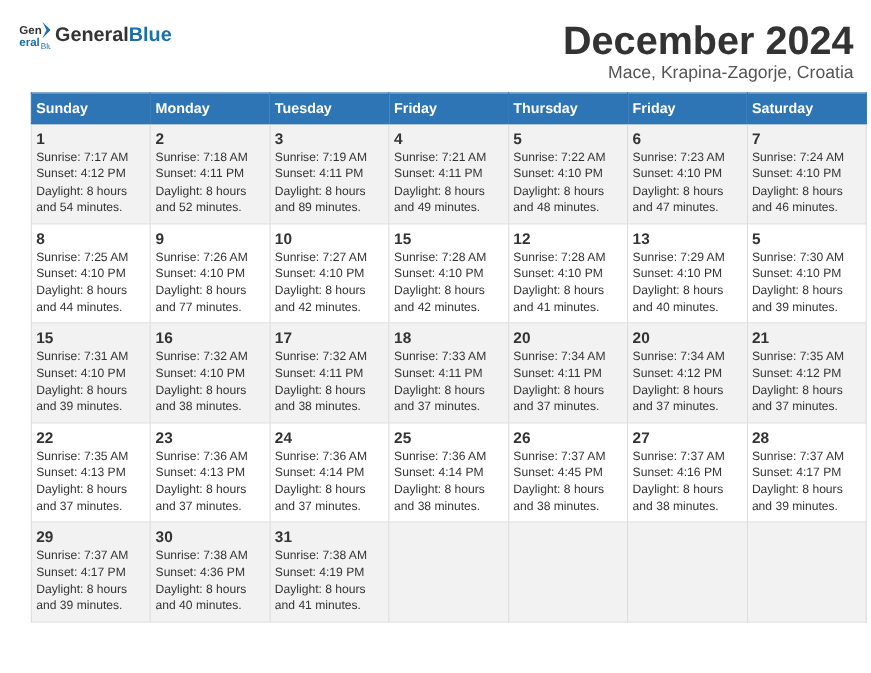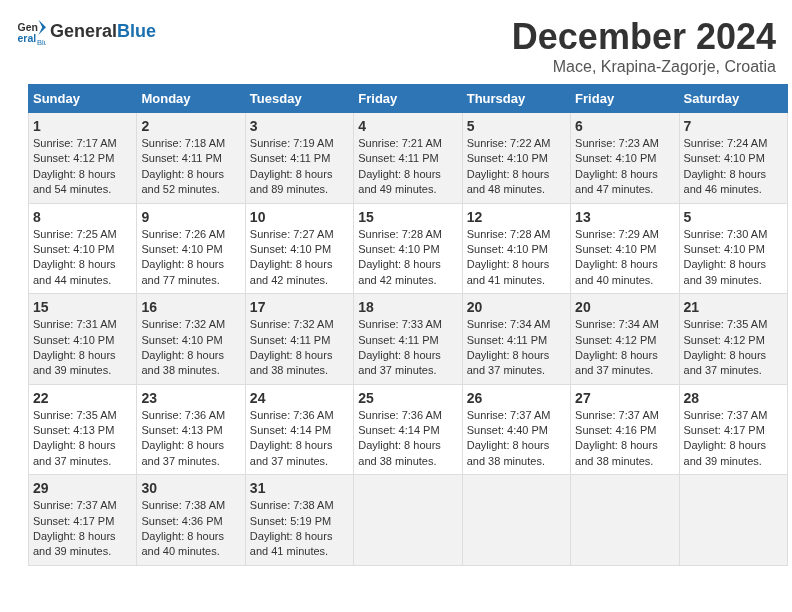--- a/index.html
+++ b/index.html
@@ -334,21 +334,21 @@
         <div class="day-info">
           <span>Sunrise: 7:36 AM</span><br>
           <span>Sunset: 4:14 PM</span><br>
           <span>Daylight: 8 hours and 38 minutes.</span>
         </div>
       </td>
         <td>
         <span class="day-number">26</span>
         <div class="day-info">
           <span>Sunrise: 7:37 AM</span><br>
-          <span>Sunset: 4:40 PM</span><br>
+          <span>Sunset: 4:45 PM</span><br>
           <span>Daylight: 8 hours and 38 minutes.</span>
         </div>
       </td>
         <td>
         <span class="day-number">27</span>
         <div class="day-info">
           <span>Sunrise: 7:37 AM</span><br>
           <span>Sunset: 4:16 PM</span><br>
           <span>Daylight: 8 hours and 38 minutes.</span>
         </div>
@@ -376,21 +376,21 @@
         <div class="day-info">
           <span>Sunrise: 7:38 AM</span><br>
           <span>Sunset: 4:36 PM</span><br>
           <span>Daylight: 8 hours and 40 minutes.</span>
         </div>
       </td>
         <td>
         <span class="day-number">31</span>
         <div class="day-info">
           <span>Sunrise: 7:38 AM</span><br>
-          <span>Sunset: 5:19 PM</span><br>
+          <span>Sunset: 4:19 PM</span><br>
           <span>Daylight: 8 hours and 41 minutes.</span>
         </div>
       </td>
         <td></td>
         <td></td>
         <td></td>
         <td></td>
       </tr>
     </tbody>
 </table>

